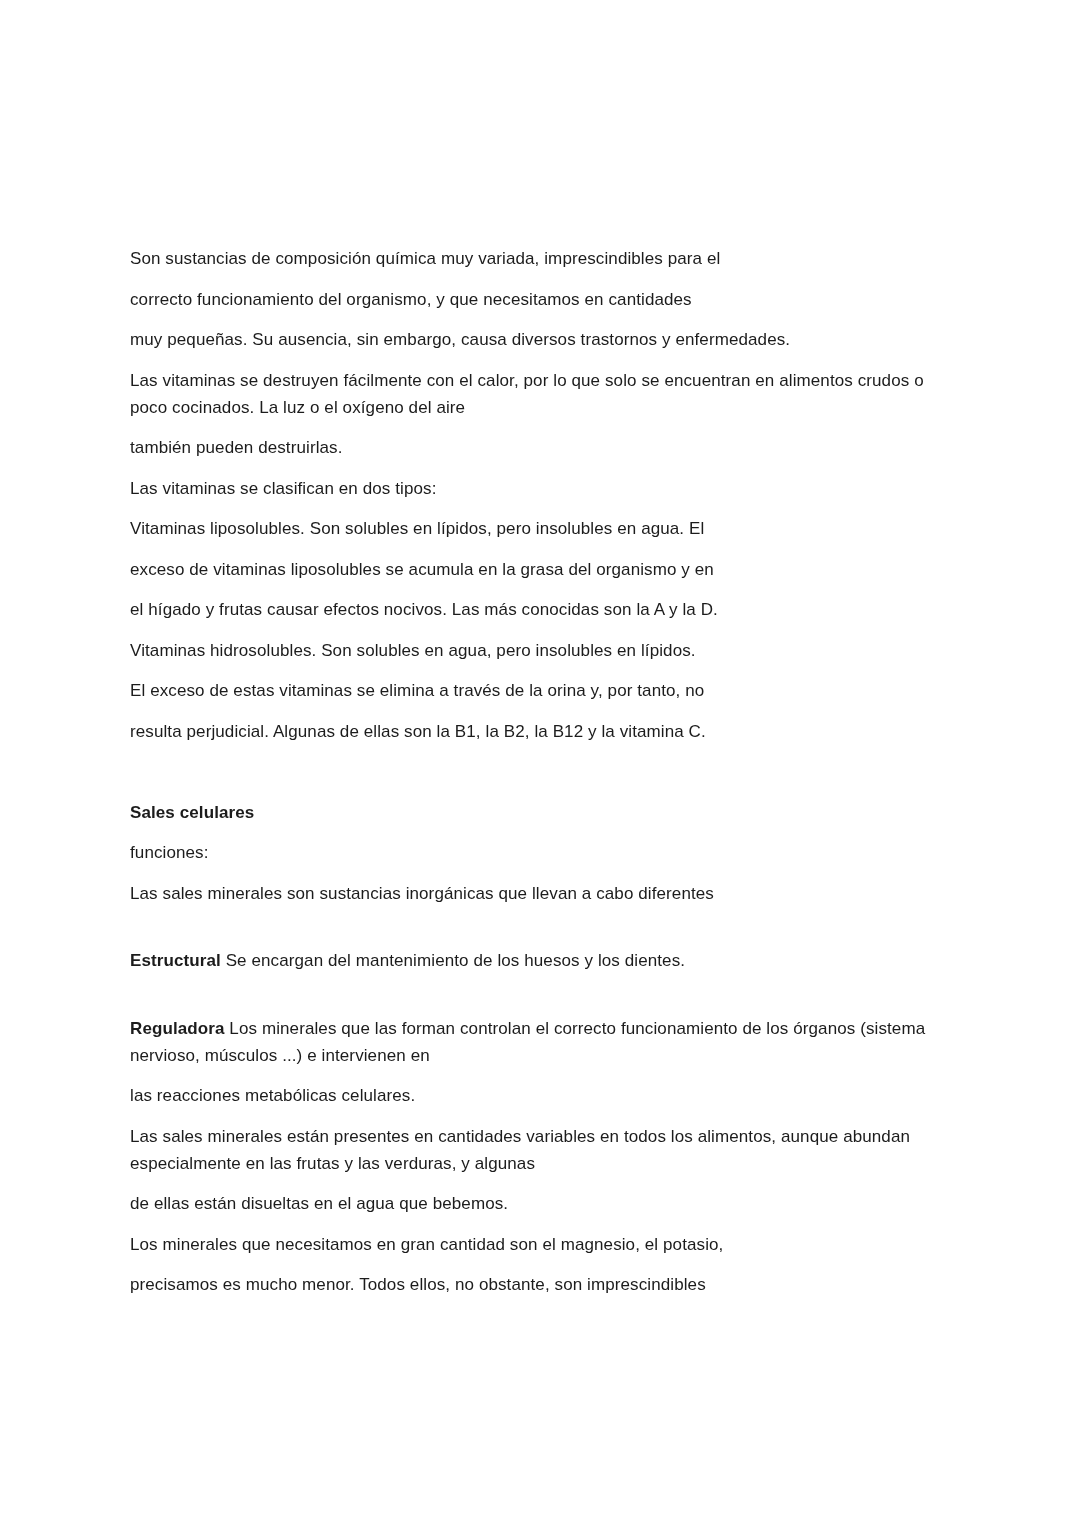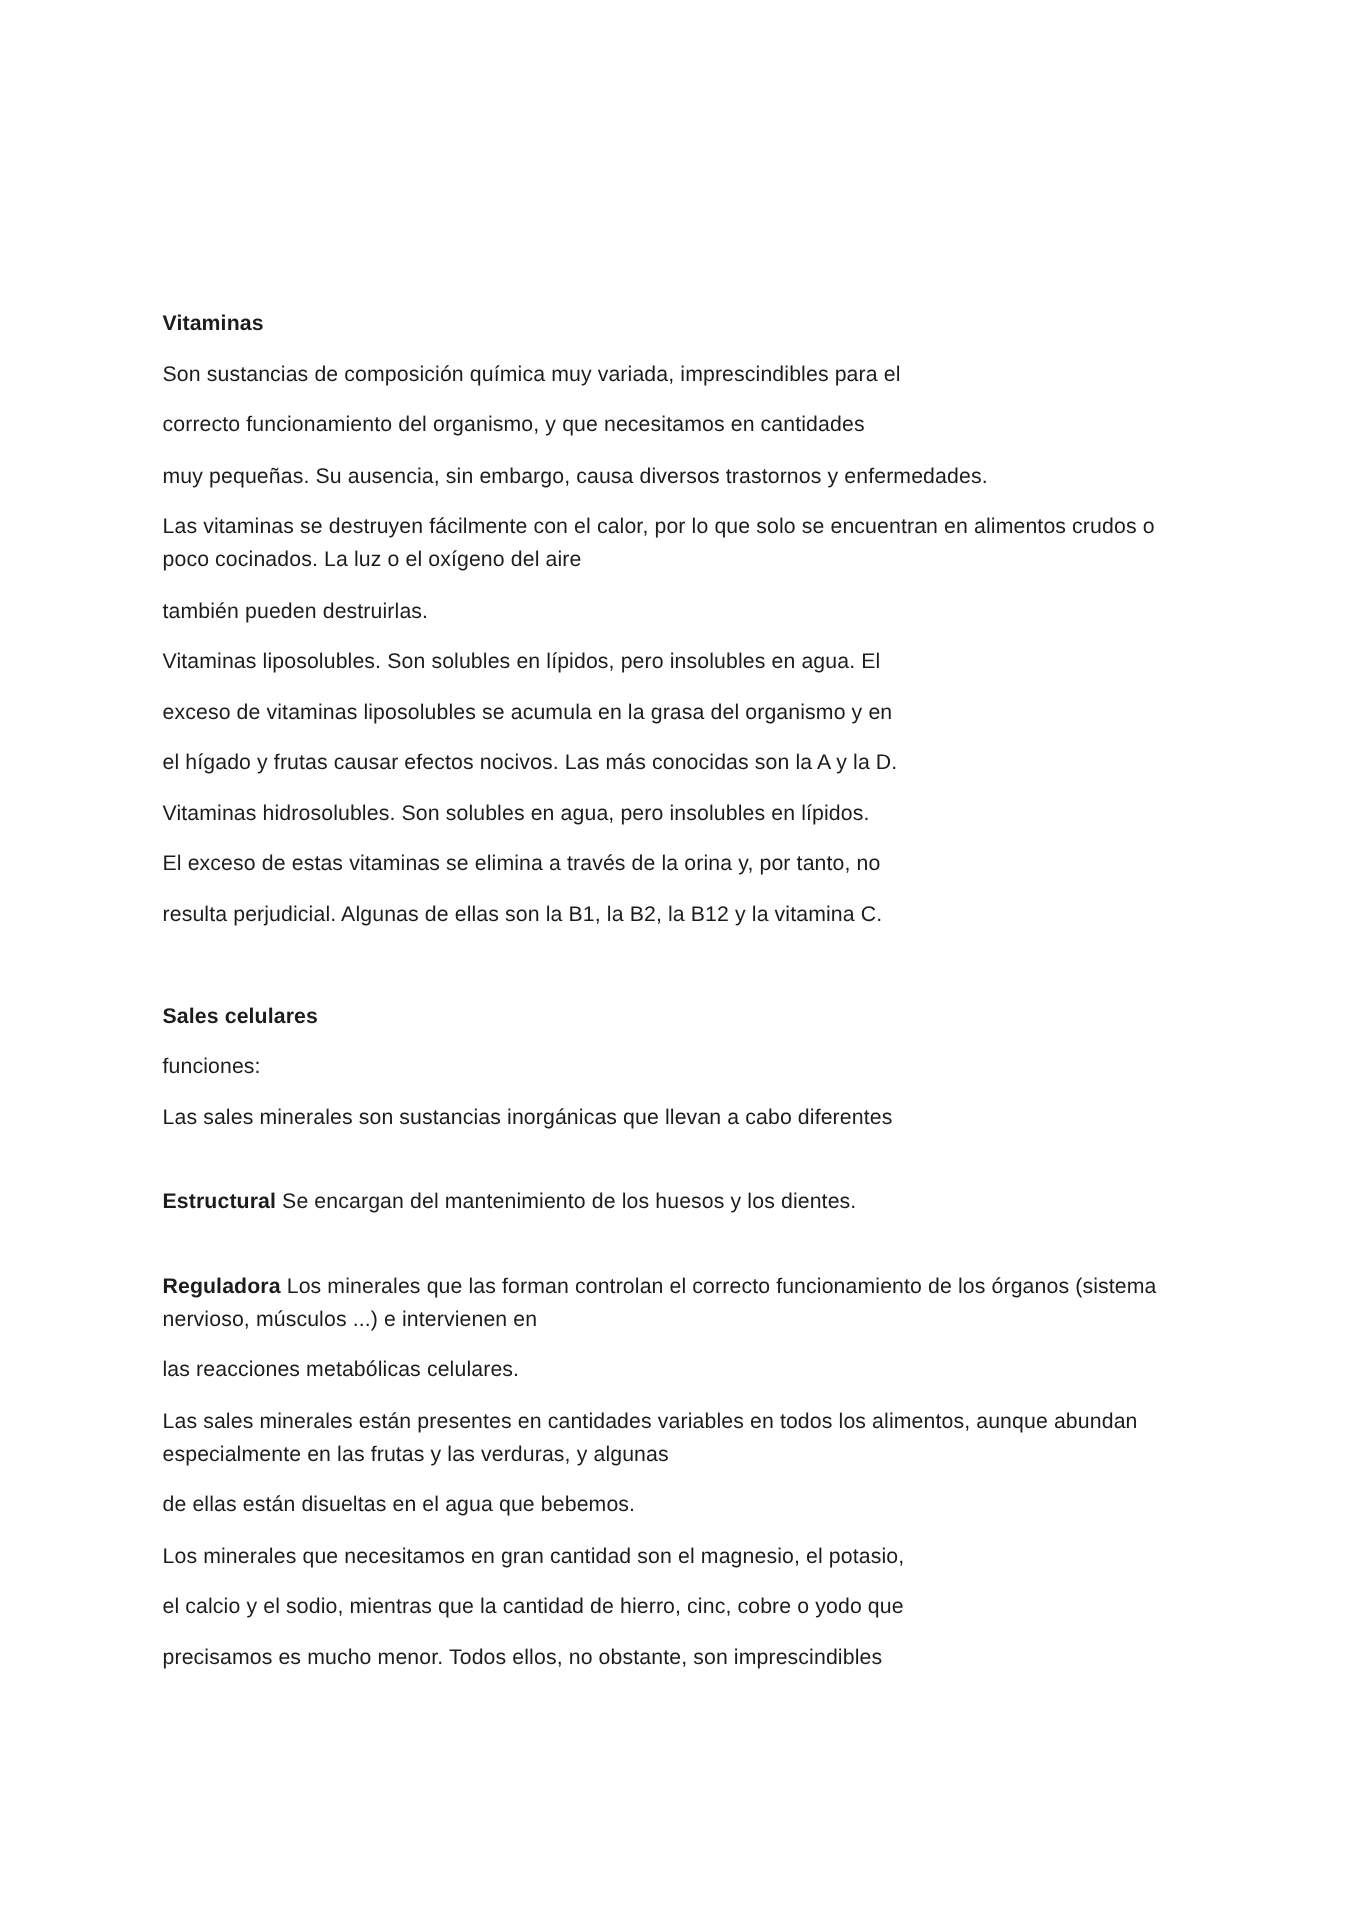--- a/index.html
+++ b/index.html
@@ -45,28 +45,28 @@
     height: 27px;
     margin-bottom: 13.5px;
   }
 </style>
 </head>
 <body>
 
 <div class="doc-page">
   <div class="doc-content">
 
-    <p class="heading">Vitaminas</p>
 
     <p>Son sustancias de composición química muy variada, imprescindibles para el</p>
     <p>correcto funcionamiento del organismo, y que necesitamos en cantidades</p>
     <p>muy pequeñas. Su ausencia, sin embargo, causa diversos trastornos y enfermedades.</p>
     <p>Las vitaminas se destruyen fácilmente con el calor, por lo que solo se encuentran en alimentos crudos o
 poco cocinados. La luz o el oxígeno del aire</p>
     <p>también pueden destruirlas.</p>
+    <p>Las vitaminas se clasifican en dos tipos:</p>
     <p>Vitaminas liposolubles. Son solubles en lípidos, pero insolubles en agua. El</p>
     <p>exceso de vitaminas liposolubles se acumula en la grasa del organismo y en</p>
     <p>el hígado y frutas causar efectos nocivos. Las más conocidas son la A y la D.</p>
     <p>Vitaminas hidrosolubles. Son solubles en agua, pero insolubles en lípidos.</p>
     <p>El exceso de estas vitaminas se elimina a través de la orina y, por tanto, no</p>
     <p>resulta perjudicial. Algunas de ellas son la B1, la B2, la B12 y la vitamina C.</p>
 
     <div class="spacer"></div>
 
     <p class="heading">Sales celulares</p>
@@ -81,17 +81,16 @@
     <p>
       <span class="lead">Reguladora</span><span> Los minerales que las forman controlan el correcto funcionamiento de los órganos (sistema
 nervioso, músculos ...) e intervienen en</span>
     </p>
 
     <p>las reacciones metabólicas celulares.</p>
     <p>Las sales minerales están presentes en cantidades variables en todos los alimentos, aunque abundan
 especialmente en las frutas y las verduras, y algunas</p>
     <p>de ellas están disueltas en el agua que bebemos.</p>
     <p>Los minerales que necesitamos en gran cantidad son el magnesio, el potasio,</p>
-    <p>el calcio y el sodio, mientras que la cantidad de hierro, cinc, cobre o yodo que</p>
     <p>precisamos es mucho menor. Todos ellos, no obstante, son imprescindibles</p>
 
   </div>
 </div>
 
 </body></html>

